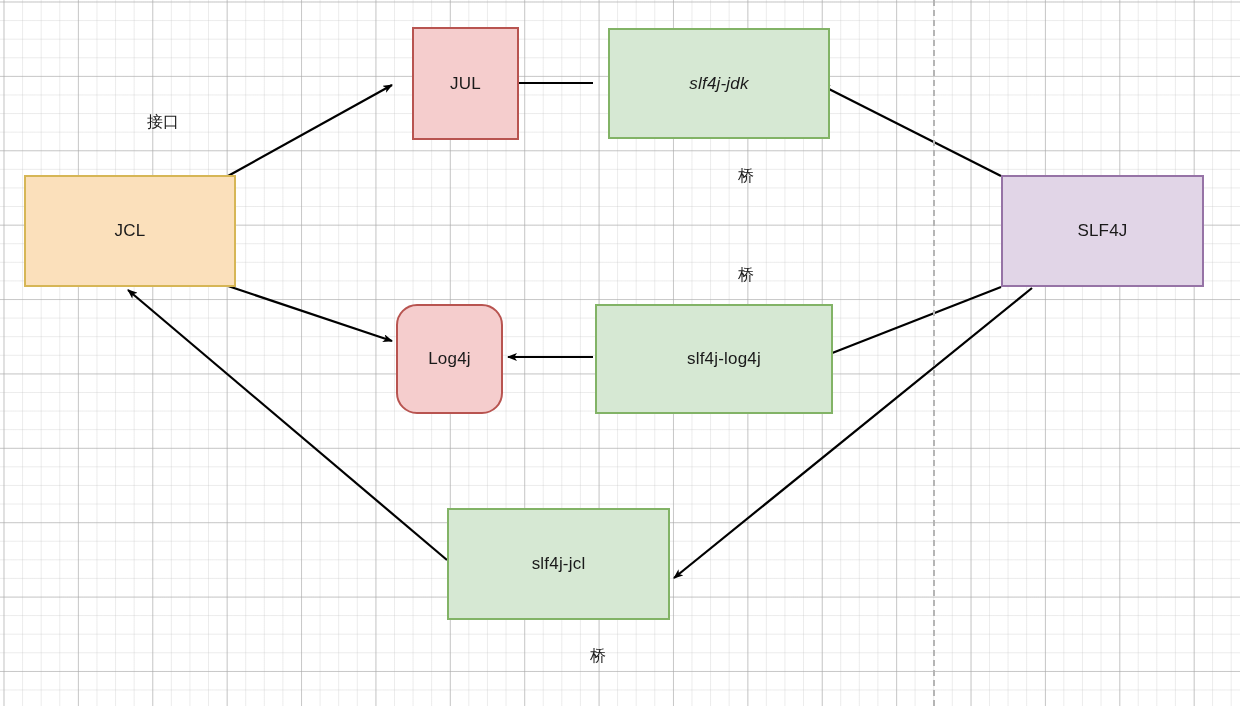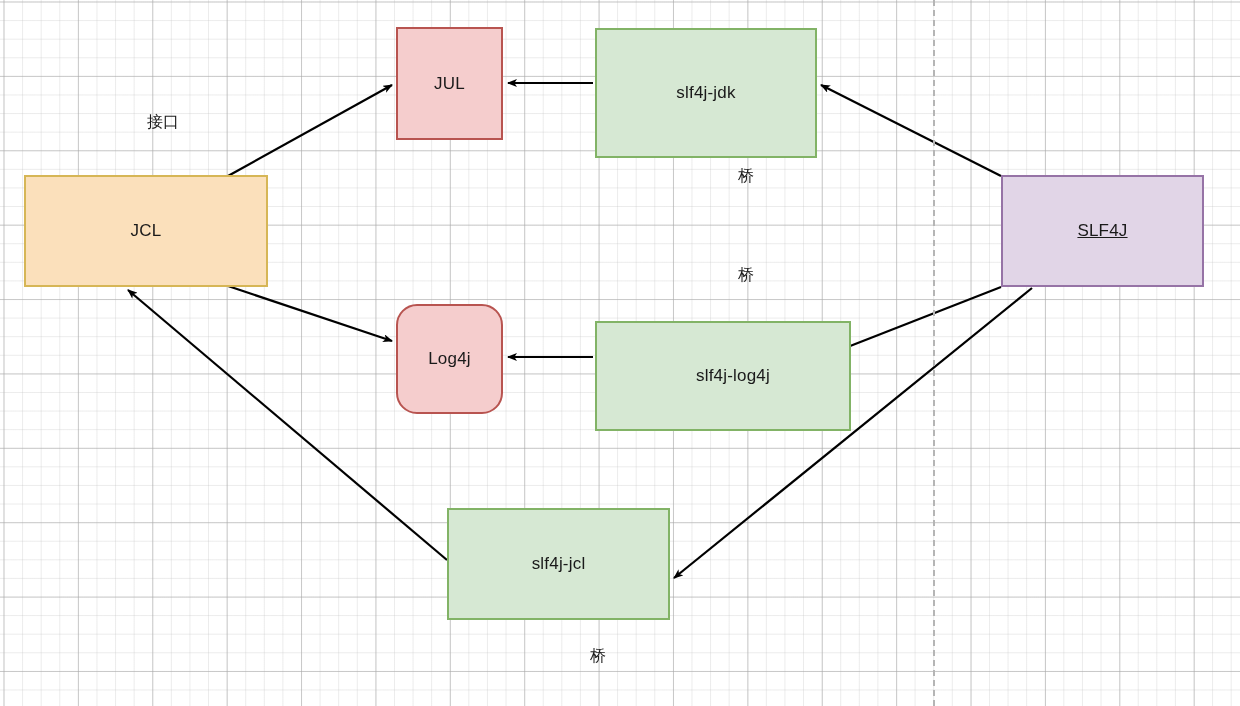--- a/index.html
+++ b/index.html
@@ -53,21 +53,20 @@
     background: #f5cdcd;
     border-color: #b85450;
   }
   .node-bridge {
     background: #d6e8d3;
     border-color: #82b366;
   }
   .node-facade {
     background: #e1d5e7;
     border-color: #9673a6;
-    text-decoration: underline;
   }
   .edge-label {
     position: absolute;
     font-size: 16px;
     color: #1a1a1a;
     white-space: nowrap;
     transform: translate(-50%, -50%);
     z-index: 4;
     margin-left: 41px;
   }
@@ -99,33 +98,33 @@
         <line x1="1001" y1="176" x2="821" y2="85"></line>
         <line x1="1001" y1="287" x2="822" y2="357"></line>
         <line x1="1032" y1="288" x2="674" y2="578"></line>
         <line x1="447" y1="560" x2="128" y2="290"></line>
       </g>
   </svg>
 
   <div class="divider" style="left: 933px;"></div>
 
   <div id="node-layer">
-      <div class="node node-iface" style="left: 24px; top: 175px; width: 244px; height: 112px;">
+      <div class="node node-iface" style="left: 24px; top: 175px; width: 212px; height: 112px;">
         <span>JCL</span>
       </div>
-      <div class="node node-impl" style="left: 396px; top: 27px; width: 107px; height: 113px;">
+      <div class="node node-impl" style="left: 412px; top: 27px; width: 107px; height: 113px;">
         <span>JUL</span>
       </div>
       <div class="node node-impl" style="left: 396px; top: 304px; width: 107px; height: 110px; border-radius: 21px;">
         <span>Log4j</span>
       </div>
-      <div class="node node-bridge" style="left: 595px; top: 28px; width: 222px; height: 130px;">
+      <div class="node node-bridge" style="left: 608px; top: 28px; width: 222px; height: 111px; font-style: italic;">
         <span>slf4j-jdk</span>
       </div>
-      <div class="node node-bridge" style="left: 595px; top: 321px; width: 256px; height: 110px; padding-left: 20px;">
+      <div class="node node-bridge" style="left: 595px; top: 304px; width: 238px; height: 110px; padding-left: 20px;">
         <span>slf4j-log4j</span>
       </div>
       <div class="node node-bridge" style="left: 447px; top: 508px; width: 223px; height: 112px;">
         <span>slf4j-jcl</span>
       </div>
       <div class="node node-facade" style="left: 1001px; top: 175px; width: 203px; height: 112px;">
         <span>SLF4J</span>
       </div>
     </div>
   <div id="label-layer">

